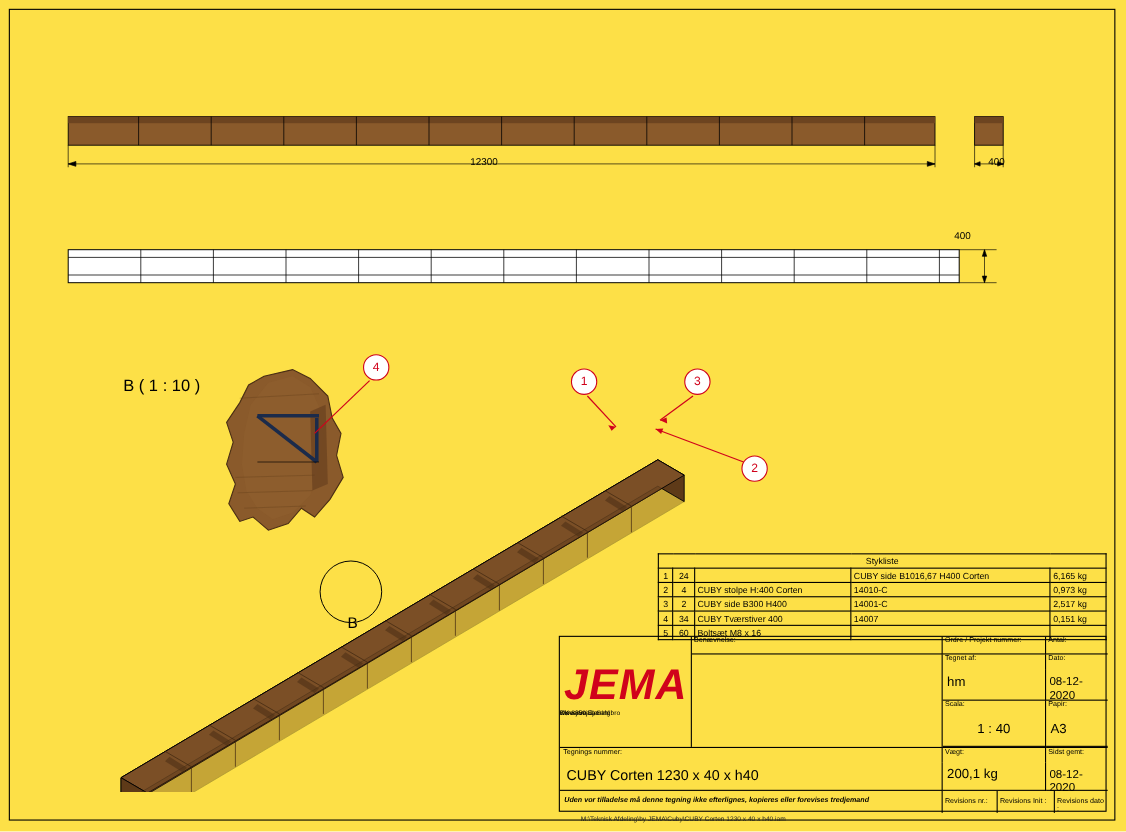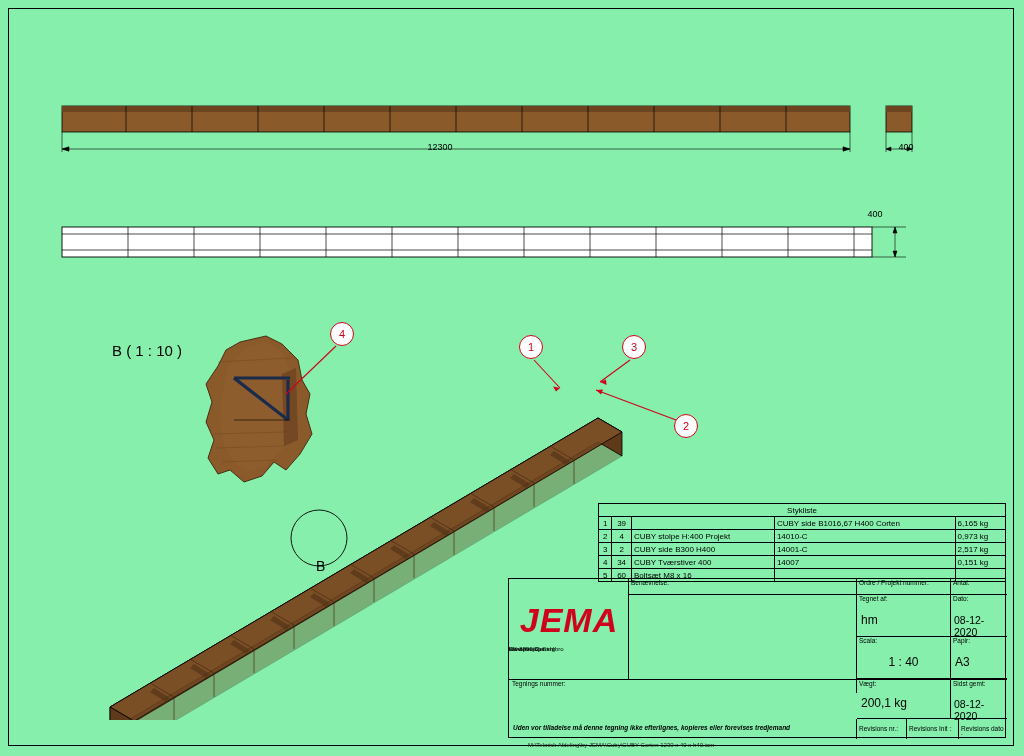--- a/index.html
+++ b/index.html
@@ -1,33 +1,33 @@
 <!DOCTYPE html>
 <html><head>
 <meta charset="utf-8">
 <style>
   html,body{margin:0;padding:0;background:#ffffff;}
   body{width:1024px;height:756px;font-family:"Liberation Sans",sans-serif;color:#000;}
-  #sheet{position:relative;width:1024px;height:756px;overflow:hidden;background:#86efac;}
+  #sheet{position:relative;width:1024px;height:756px;overflow:hidden;background:#fde047;}
   .frame{position:absolute;left:8px;top:8px;width:1006px;height:738px;border:1.5px solid #000;box-sizing:border-box;}
   .abs{position:absolute;}
   .dimtext{font-size:9px;text-align:center;color:#000;}
   .viewlabel{font-size:15px;font-family:"Liberation Sans",sans-serif;}
   .balloon{position:absolute;width:22px;height:22px;border:1.2px solid #d0021b;border-radius:50%;color:#d0021b;
            font-size:11px;display:flex;align-items:center;justify-content:center;background:#fff;}
   
   .tbl{position:absolute;border-collapse:collapse;font-size:8px;}
   .tbl td,.tbl th{border:0.8px solid #000;padding:0 2px;height:12px;font-weight:normal;}
   .tbl .ctr{text-align:center;}
   
   .tb{position:absolute;left:508px;top:578px;width:498px;height:160px;border:1px solid #000;box-sizing:border-box;font-size:7.5px;}
   .tb div{position:absolute;box-sizing:border-box;}
   .lbl{font-size:6.5px;color:#000;}
   .val{font-size:12px;}
-  .jema{font-family:"Liberation Sans",sans-serif;font-weight:bold;font-style:italic;color:#d0021b;font-size:34px;letter-spacing:1px;}
+  .jema{font-family:"Liberation Sans",sans-serif;font-weight:bold;font-style:italic;color:#d0021b;font-size:39px;letter-spacing:1px;}
   .addr{font-size:6px;text-align:center;line-height:8px;}
   .footpath{position:absolute;font-size:6px;color:#222;}
   .note{font-size:6.5px;font-style:italic;font-weight:bold;}
 </style>
 </head>
 <body>
 
 <div id="sheet">
   <div class="frame"></div>
 
@@ -218,29 +218,29 @@
     <path d="M96,40 l7,-0.5 l-2,5 z" fill="#d0021b"></path>
   </svg>
 
   <table class="tbl" style="left:598px;top:503px;width:408px;">
     <tbody>
         <tr>
       <td class="ctr" colspan="5">Stykliste</td>
     </tr>
     <tr>
       <td class="ctr">1</td>
-      <td class="ctr">39</td>
+      <td class="ctr">24</td>
       <td></td>
       <td>CUBY side B1016,67 H400 Corten</td>
       <td>6,165 kg</td>
     </tr>
     <tr>
       <td class="ctr">2</td>
       <td class="ctr">4</td>
-      <td>CUBY stolpe H:400 Projekt</td>
+      <td>CUBY stolpe H:400 Corten</td>
       <td>14010-C</td>
       <td>0,973 kg</td>
     </tr>
     <tr>
       <td class="ctr">3</td>
       <td class="ctr">2</td>
       <td>CUBY side B300 H400</td>
       <td>14001-C</td>
       <td>2,517 kg</td>
     </tr>
@@ -282,20 +282,21 @@
     <div style="left:442px;top:16px;width:56px;height:14px;padding-left:2px;" class="lbl">Dato:</div>
     <div style="left:348px;top:30px;width:94px;height:28px;border-right:1px solid #000;border-bottom:1px solid #000;padding-left:4px;padding-top:4px;" class="val">hm</div>
     <div style="left:442px;top:30px;width:56px;height:28px;border-bottom:1px solid #000;padding-left:3px;padding-top:5px;font-size:10.5px;">08-12-2020</div>
 
     <div style="left:348px;top:58px;width:94px;height:13px;border-right:1px solid #000;padding-left:2px;" class="lbl">Scala:</div>
     <div style="left:442px;top:58px;width:56px;height:13px;padding-left:2px;" class="lbl">Papir:</div>
     <div style="left:348px;top:71px;width:94px;height:29px;border-right:1px solid #000;border-bottom:1px solid #000;text-align:center;padding-top:5px;" class="val">1 : 40</div>
     <div style="left:442px;top:71px;width:56px;height:29px;border-bottom:1px solid #000;padding-left:4px;padding-top:5px;" class="val">A3</div>
 
     <div style="left:0;top:100px;width:348px;height:14px;border-top:1px solid #000;border-right:1px solid #000;padding-left:3px;" class="lbl">Tegnings nummer:</div>
+    <div style="left:0;top:114px;width:348px;height:26px;border-right:1px solid #000;border-bottom:1px solid #000;padding-left:6px;padding-top:4px;font-size:13px;">CUBY Corten 1230 x 40 x h40</div>
 
     <div style="left:348px;top:100px;width:94px;height:14px;border-top:1px solid #000;border-right:1px solid #000;padding-left:2px;" class="lbl">Vægt:</div>
     <div style="left:442px;top:100px;width:56px;height:14px;border-top:1px solid #000;padding-left:2px;" class="lbl">Sidst gemt:</div>
     <div style="left:348px;top:114px;width:94px;height:26px;border-right:1px solid #000;border-bottom:1px solid #000;padding-left:4px;padding-top:3px;" class="val">200,1 kg</div>
     <div style="left:442px;top:114px;width:56px;height:26px;border-bottom:1px solid #000;padding-left:3px;padding-top:5px;font-size:10.5px;">08-12-2020</div>
 
     <div style="left:0;top:140px;width:348px;height:20px;border-right:1px solid #000;padding-left:4px;padding-top:5px;" class="note">Uden vor tilladelse må denne tegning ikke efterlignes, kopieres eller forevises tredjemand</div>
     <div style="left:348px;top:140px;width:50px;height:20px;border-right:1px solid #000;padding-left:2px;padding-top:6px;" class="lbl">Revisions nr.:</div>
     <div style="left:398px;top:140px;width:52px;height:20px;border-right:1px solid #000;padding-left:2px;padding-top:6px;" class="lbl">Revisions Init :</div>
     <div style="left:450px;top:140px;width:48px;height:20px;padding-left:2px;padding-top:6px;" class="lbl">Revisions dato :</div>

